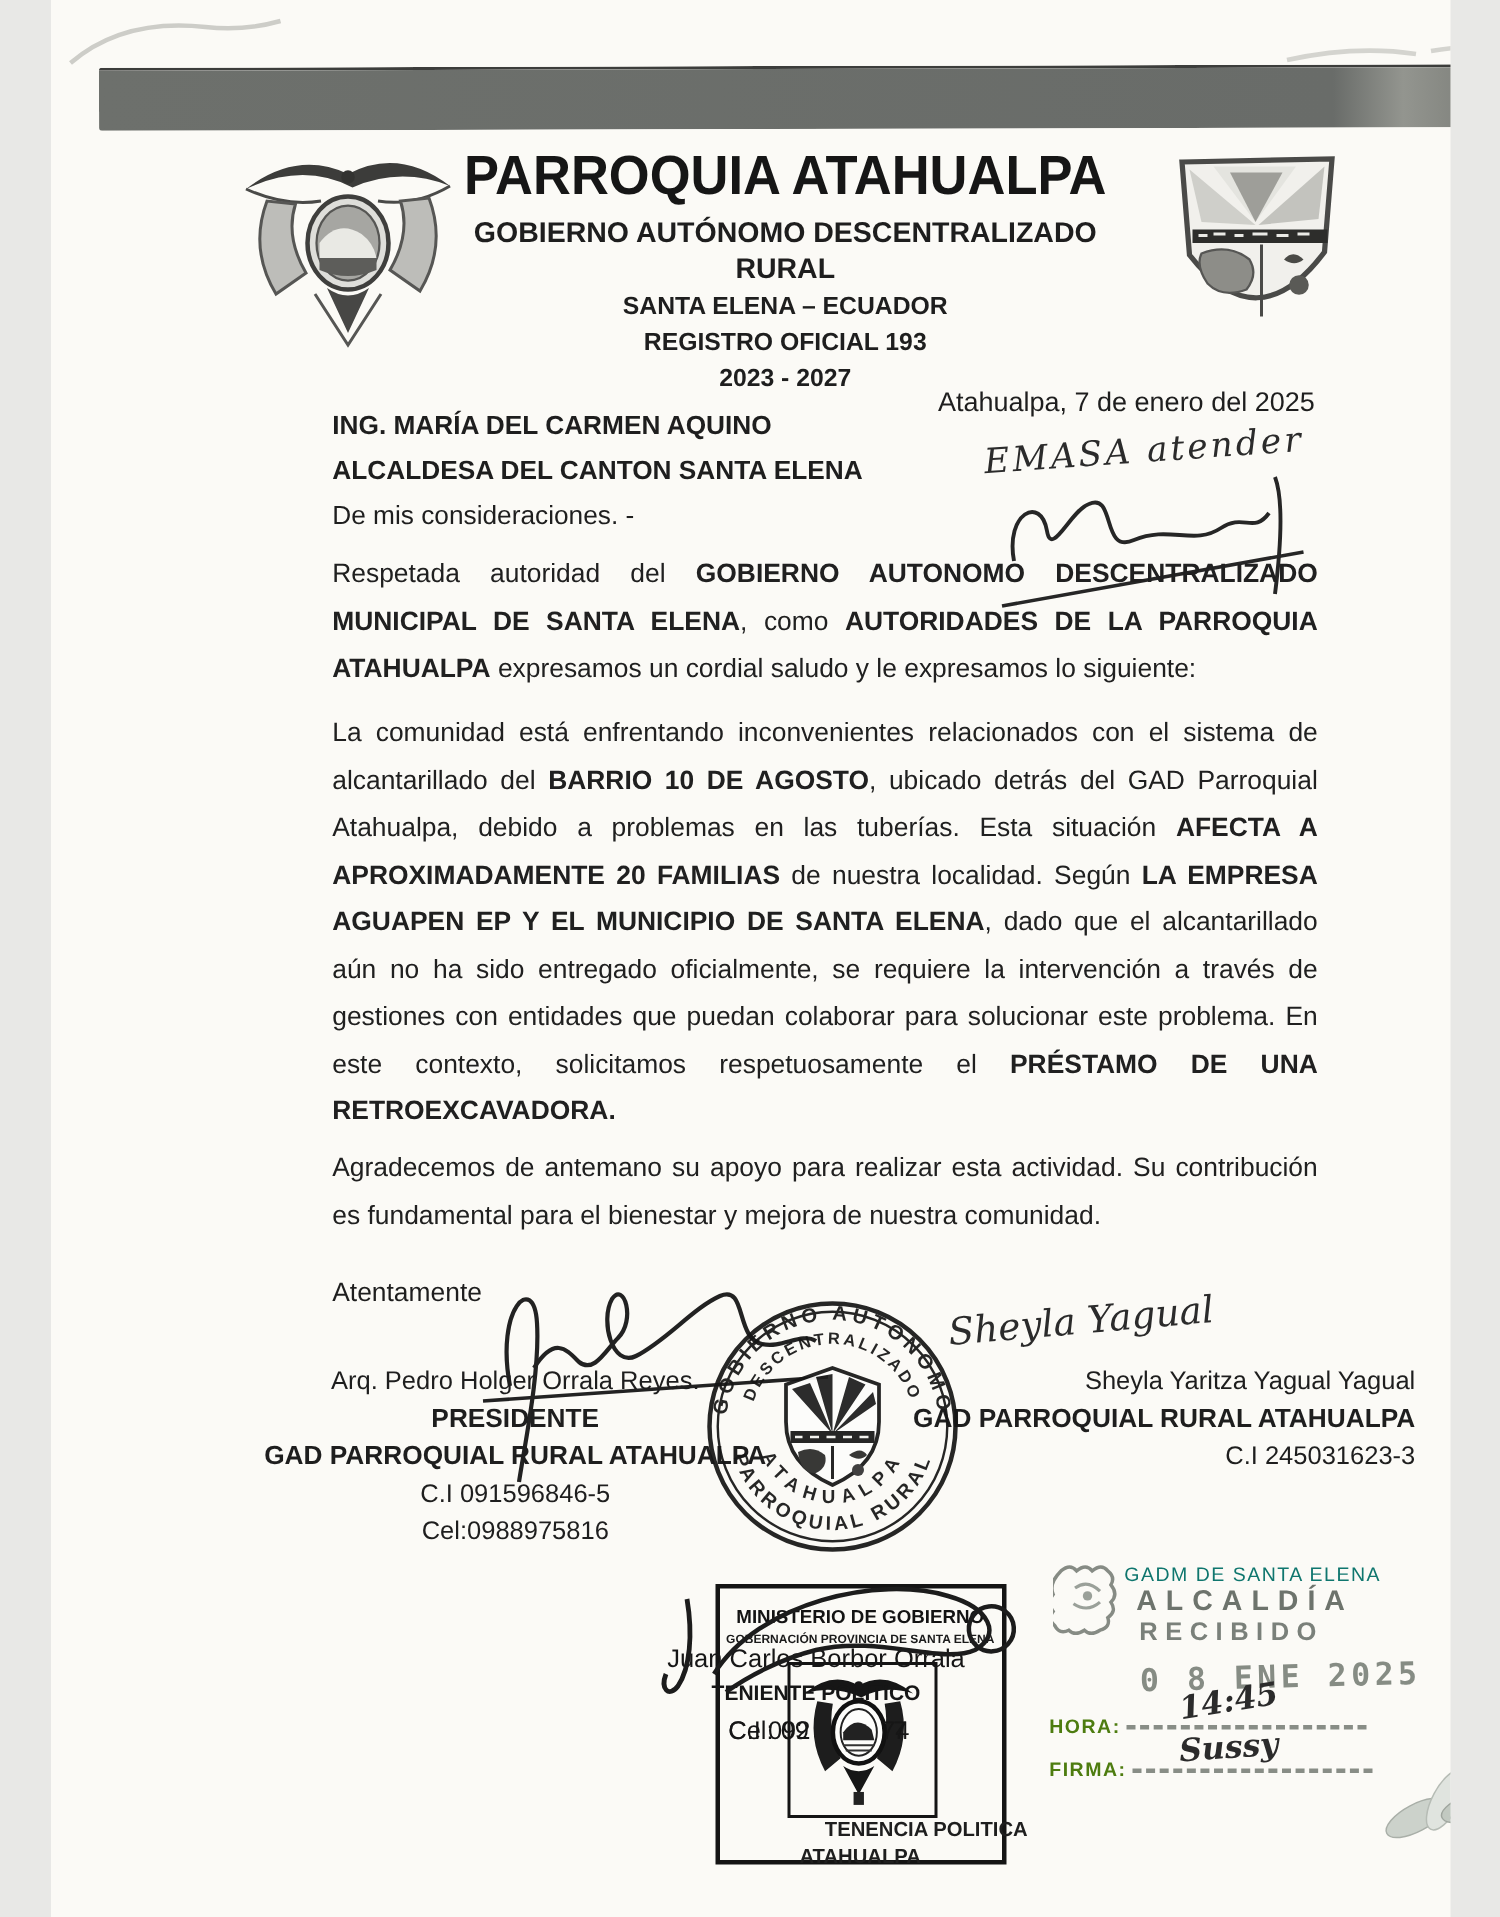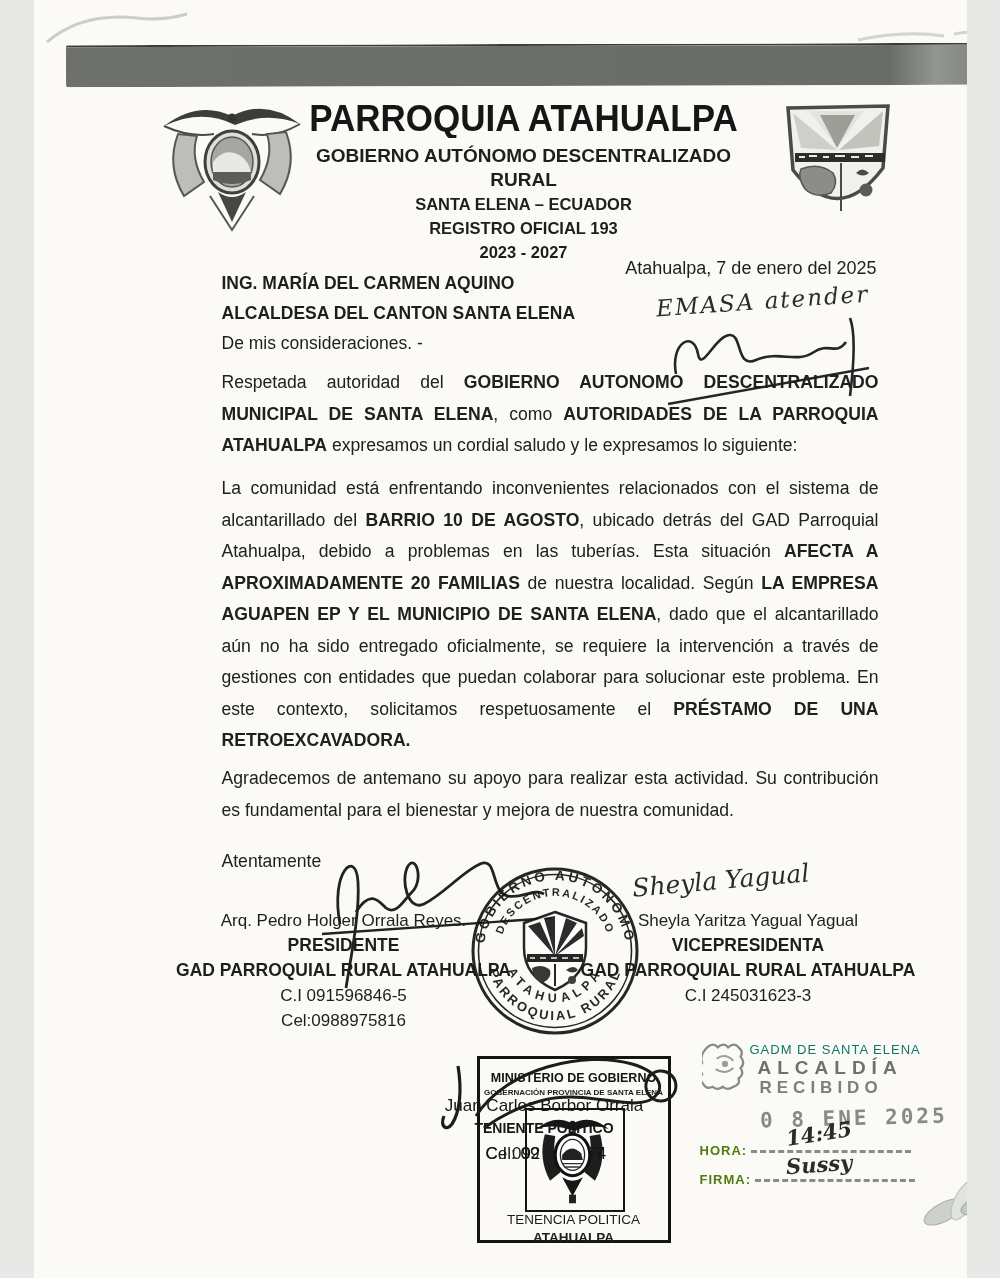--- a/index.html
+++ b/index.html
@@ -35,31 +35,31 @@
   .closing{left:188px;top:851px;font-size:17.6px;}
   
   .hand{font-family:"DejaVu Serif",serif;font-style:italic;color:#2b2b2b;white-space:nowrap;}
   .hand-note{left:622px;top:288px;font-size:23px;transform:rotate(-4deg);letter-spacing:2px;}
   .hand-sheyla{left:598px;top:866px;font-size:25px;transform:rotate(-5deg);}
   .hand-hora{left:752px;top:1121px;font-size:21px;transform:rotate(-9deg);font-weight:bold;}
   .hand-firma{left:752px;top:1152px;font-size:21px;transform:rotate(-4deg);font-weight:bold;}
   
   .sigcol{position:absolute;text-align:center;font-size:17px;line-height:25px;}
   .sig-left{left:140px;top:908px;width:340px;}
-  .sig-right{left:542px;top:908px;width:345px;}
+  .sig-right{left:565px;top:908px;width:345px;text-align:right;}
   .sigcol .bold{font-weight:bold;font-size:17.5px;}
   
   .seal{left:436px;top:866px;opacity:0.93;z-index:5;}
   .seal text{font-weight:bold;fill:#161616;}
   
   .ministry{left:443px;top:1056px;width:188px;height:181px;border:3.5px solid #141414;z-index:2;background:transparent;}
   .ministry .m1{position:absolute;left:0;top:12px;width:100%;text-align:center;font-size:12.5px;font-weight:bold;letter-spacing:0px;color:#131313;}
   .ministry .m2{position:absolute;left:0;top:29px;width:100%;text-align:center;font-size:8px;font-weight:bold;color:#1a1a1a;}
   .ministry .inner{position:absolute;left:45px;top:49px;width:96px;height:100px;border:2.5px solid #141414;}
-  .ministry .f1{position:absolute;left:0;top:153px;width:100%;text-align:center;font-size:13.5px;font-weight:normal;}
+  .ministry .f1{position:absolute;left:0;top:153px;width:100%;text-align:center;font-size:13.5px;font-weight:bold;padding-left:44px;}
   .ministry .f2{position:absolute;left:0;top:171px;width:100%;text-align:center;font-size:13.5px;font-weight:bold;}
   
   .ten-line{position:absolute;z-index:6;font-size:17px;color:#161616;white-space:nowrap;}
   .ten-name{left:393px;top:1096px;width:235px;text-align:center;}
   .ten-title{left:393px;top:1120px;width:235px;text-align:center;font-weight:bold;font-size:14px;}
   .ten-ci{left:452px;top:1144px;}
   .ten-cel{left:452px;top:1144px;}
   .ob-gap{display:inline-block;}
   .gap55{width:55px;} .gap48{width:48px;}
   .rcv-org{left:716px;top:1042px;font-size:13px;font-weight:normal;color:#0f766e;letter-spacing:1px;}
@@ -152,21 +152,20 @@
 
   <div class="sigcol sig-left">
     <div>Arq. Pedro Holger Orrala Reyes.</div>
     <div class="bold">PRESIDENTE</div>
     <div class="bold">GAD PARROQUIAL RURAL ATAHUALPA</div>
     <div>C.I 091596846-5</div>
     <div>Cel:0988975816</div>
   </div>
   <div class="sigcol sig-right">
     <div>Sheyla Yaritza Yagual Yagual</div>
-    <div class="bold">VICEPRESIDENTA</div>
     <div class="bold">GAD PARROQUIAL RURAL ATAHUALPA</div>
     <div>C.I 245031623-3</div>
   </div>
 
   <svg class="abs seal" width="170" height="170" viewBox="0 0 170 170">
     <defs>
       <path id="arcTop" d="M 14,85 A 71,71 0 0 1 156,85"></path>
       <path id="arcTop2" d="M 30,85 A 55,55 0 0 1 140,85"></path>
       <path id="arcBot" d="M 16,85 A 69,69 0 0 0 154,85"></path>
       <path id="arcBot2" d="M 34,85 A 51,51 0 0 0 136,85"></path>

